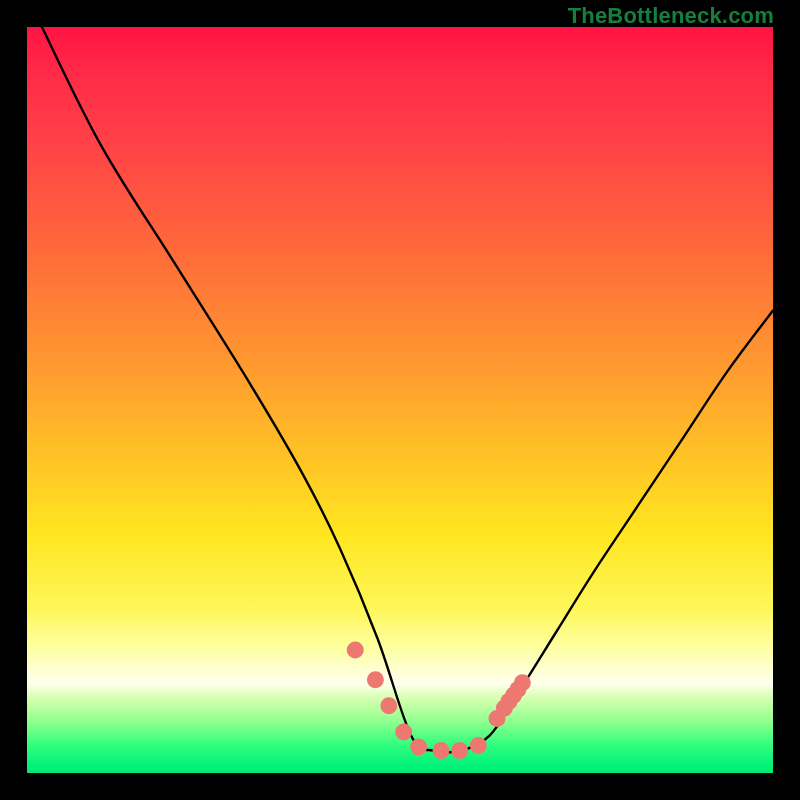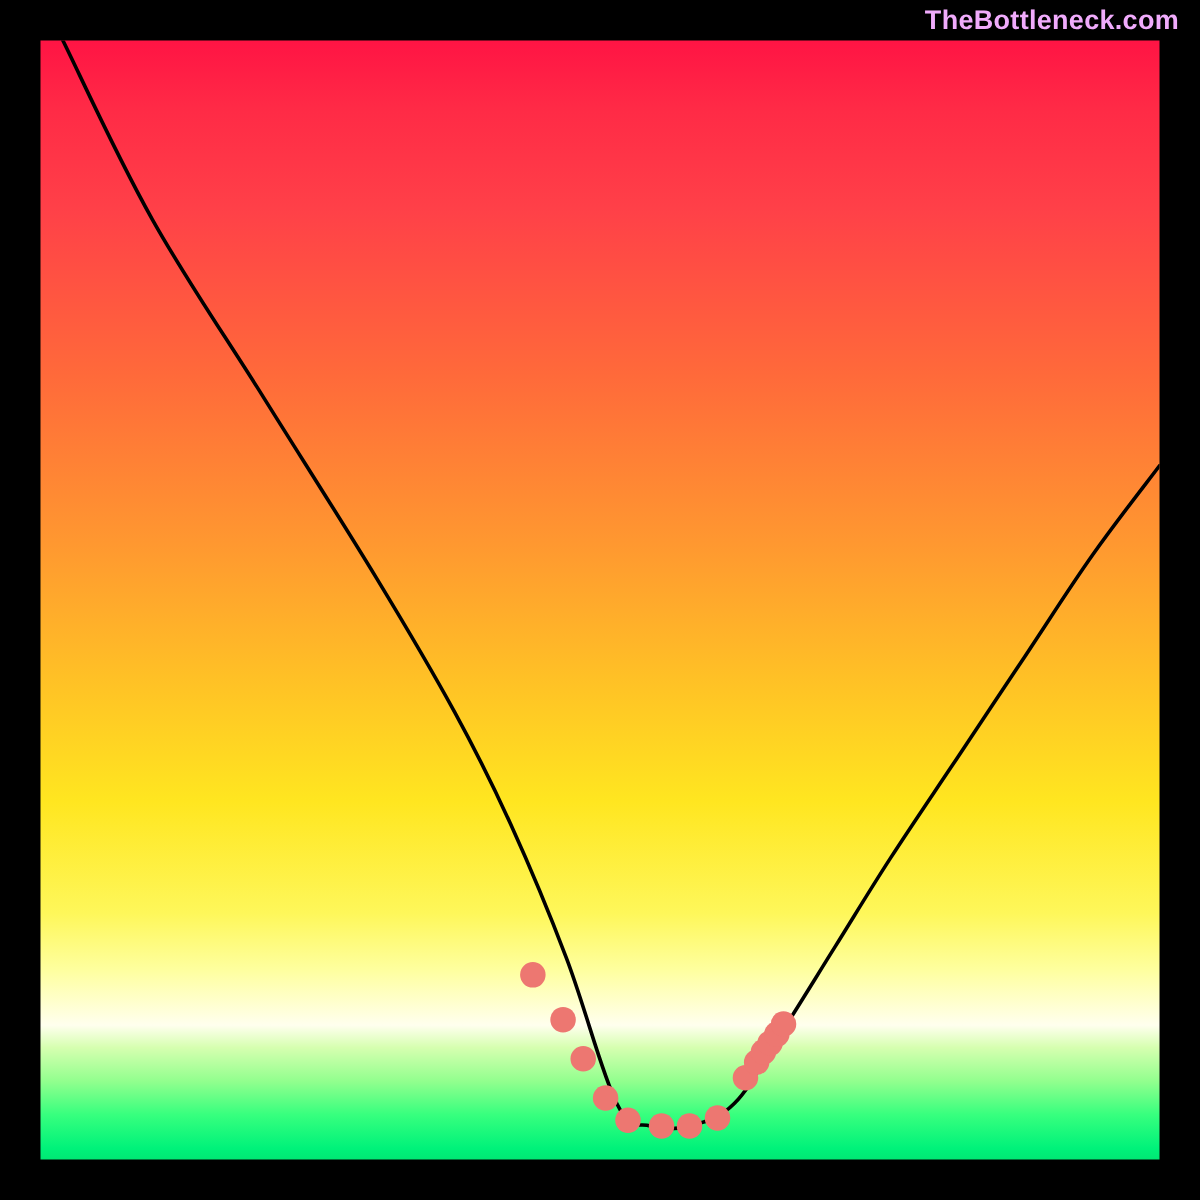--- a/index.html
+++ b/index.html
@@ -15,24 +15,24 @@
     position: absolute;
     top: 0;
     left: 0;
     width: 800px;
     height: 800px;
     background: #000;
   }
   .watermark {
     position: absolute;
     top: 3px;
-    right: 14px;
-    font-size: 18px;
+    right: 26px;
+    font-size: 22px;
     font-weight: 600;
-    color: #f0abfc;
+    color: #15803d;
     letter-spacing: 0.2px;
     z-index: 20;
   }
   .plot {
     position: absolute;
     top: 27px;
     left: 27px;
     width: 746px;
     height: 746px;
     

